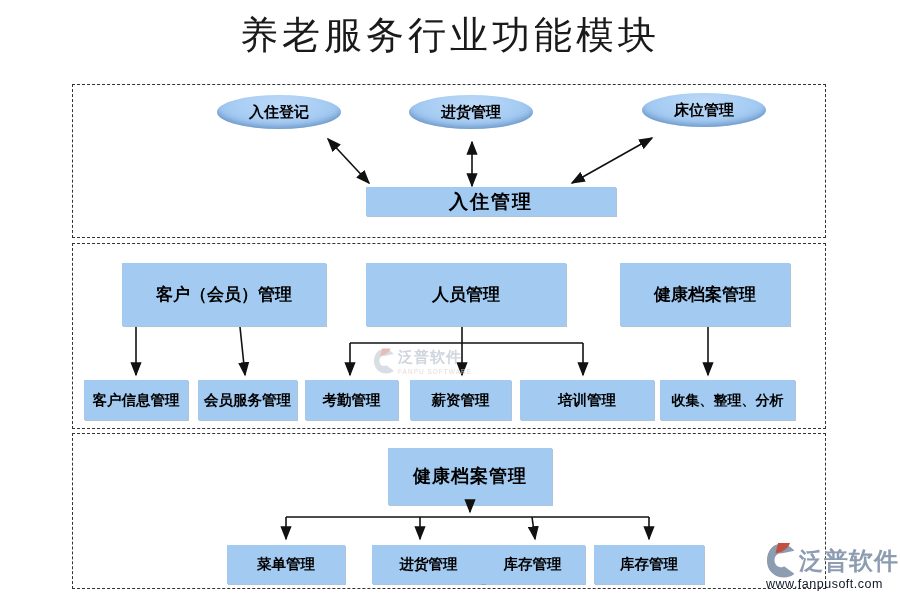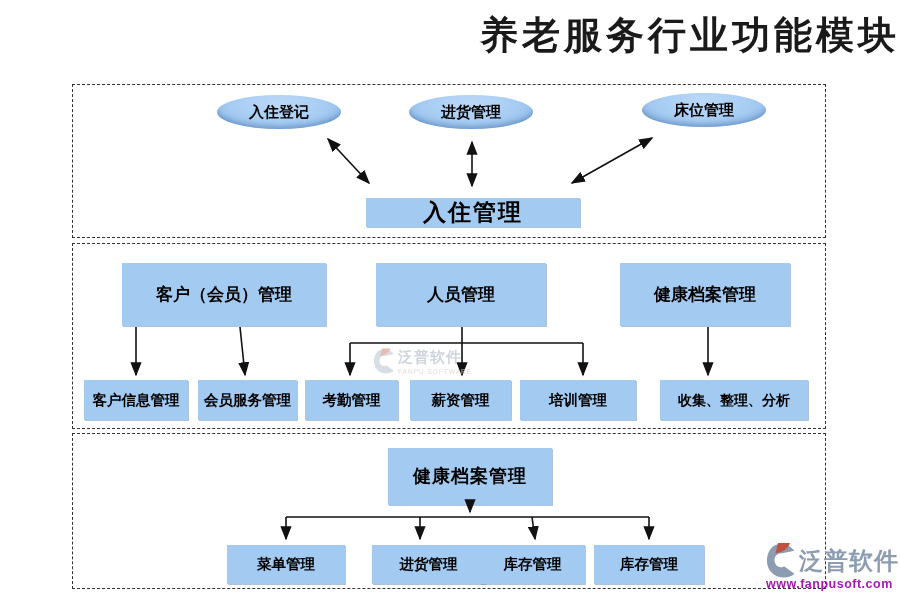--- a/index.html
+++ b/index.html
@@ -1,22 +1,22 @@
 <!DOCTYPE html>
 <html><head>
 <meta charset="utf-8">
 <style>
   html,body{margin:0;padding:0;background:#ffffff;}
   .stage{
     position:relative;width:900px;height:600px;background:#ffffff;overflow:hidden;
     font-family:"Liberation Sans", sans-serif;color:#000;
   }
   .title{
-    position:absolute;left:0;top:10px;width:900px;text-align:right;
-    font-size:38px;font-weight:bold;letter-spacing:4px;color:#1a1a1a;margin:0;
+    position:absolute;left:0;top:10px;width:900px;text-align:center;
+    font-size:38px;font-weight:normal;letter-spacing:4px;color:#1a1a1a;margin:0;
   }
   .panel{position:absolute;border:1px dashed #333;background:transparent;}
   .panel.p1{left:72px;top:84px;width:752px;height:152px;}
   .panel.p2{left:72px;top:243px;width:752px;height:184px;}
   .panel.p3{left:72px;top:433px;width:752px;height:154px;}
 
   .node{
     position:absolute;display:flex;align-items:center;justify-content:center;
     background:#a3caf1;font-weight:bold;color:#000;text-align:center;line-height:1.15;
   }
@@ -24,52 +24,52 @@
     border-radius:50%;
     background:radial-gradient(ellipse at 50% 25%, #bcd9f8 0%, #a6ccf3 55%, #8db8e6 100%);
     box-shadow:inset 0 -4px 6px -2px rgba(60,105,160,.55);
     font-size:15px;
   }
   .e0{left:217px;top:95px;width:124px;height:34px;}
   .e1{left:409px;top:95px;width:124px;height:34px;}
   .e2{left:642px;top:93px;width:124px;height:34px;}
 
   .rect{box-shadow:1px 1px 0 rgba(110,145,185,.55);}
-  .mainbox1{left:366px;top:198px;width:214px;height:29px;font-size:23px;letter-spacing:2px;}
+  .mainbox1{left:366px;top:187px;width:250px;height:29px;font-size:19px;letter-spacing:2px;}
   .tb0{left:122px;top:263px;width:204px;height:63px;font-size:17px;}
-  .tb1{left:376px;top:263px;width:170px;height:63px;font-size:17px;}
+  .tb1{left:366px;top:263px;width:200px;height:63px;font-size:17px;}
   .tb2{left:620px;top:263px;width:170px;height:63px;font-size:17px;}
   .sb{top:380px;height:40px;font-size:14.5px;}
   .sb0{left:84px;width:104px;}
   .sb1{left:198px;width:99px;}
   .sb2{left:305px;width:93px;}
   .sb3{left:410px;width:101px;}
-  .sb4{left:520px;width:116px;}
-  .sb5{left:660px;width:148px;font-size:14px;}
+  .sb4{left:520px;width:134px;}
+  .sb5{left:660px;width:135px;font-size:14px;}
   .mainbox3{left:388px;top:448px;width:164px;height:57px;font-size:18px;letter-spacing:1px;}
   .cb{top:545px;height:39px;font-size:14.5px;}
   .cb0{left:227px;width:118px;}
   .cb1{left:372px;width:113px;}
   .cb2{left:480px;width:105px;}
   .cb3{left:594px;width:110px;}
 
   .overlay{position:absolute;left:0;top:0;width:900px;height:600px;pointer-events:none;}
 
   .wm-center{
     position:absolute;left:374px;top:348px;display:flex;align-items:flex-start;opacity:.85;
   }
   .wm-center .glyph{width:21px;height:27px;margin-right:3px;opacity:.45;}
   .wm-center .wm-brand{font-size:15px;font-weight:bold;color:#c7ced9;letter-spacing:1px;display:block;}
   .wm-center .wm-sub{font-size:6.5px;color:#e2d4d2;letter-spacing:1px;display:block;margin-top:1px;}
 
   .footer-logo{position:absolute;left:766px;top:543px;width:134px;}
   .footer-logo .row{display:flex;align-items:flex-start;}
   .footer-logo .glyph{width:31px;height:36px;margin-right:2px;}
   .footer-logo .fl-brand{font-size:24px;font-weight:bold;color:#8c9cb1;letter-spacing:1px;line-height:36px;}
-  .footer-logo .fl-url{font-size:12.5px;font-weight:bold;color:#a21caf;letter-spacing:.5px;margin-top:-2px;}
+  .footer-logo .fl-url{font-size:12.5px;font-weight:normal;color:#0f172a;letter-spacing:.5px;margin-top:-2px;}
 </style>
 </head>
 <body>
 
 <div class="stage">
 
   <h1 class="title">养老服务行业功能模块</h1>
 
   <div class="panel p1"></div>
   <div class="node ellipse e0">入住登记</div>

